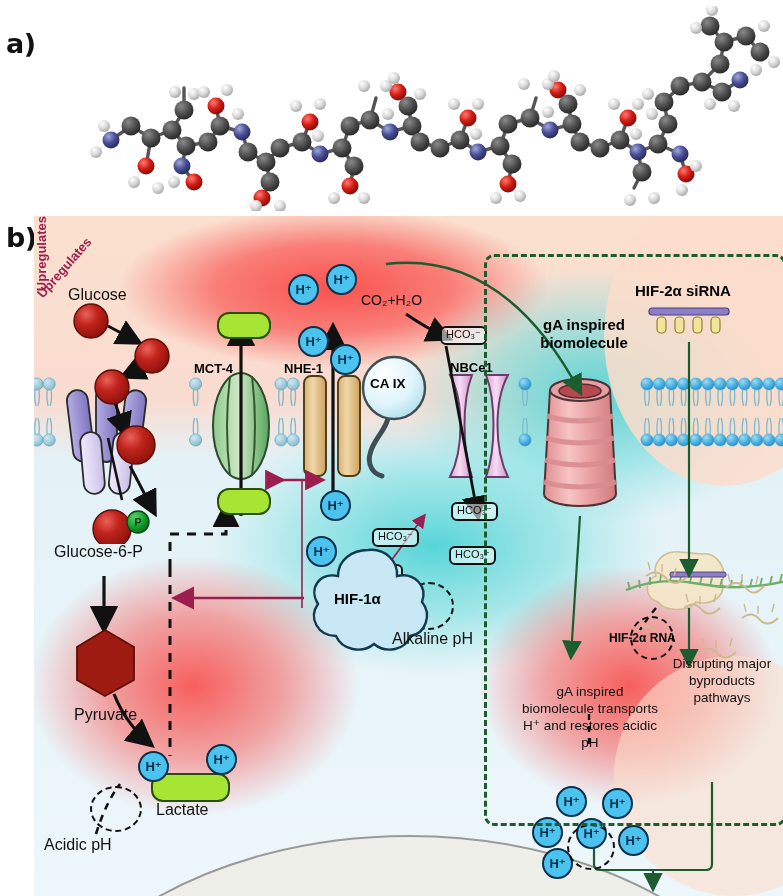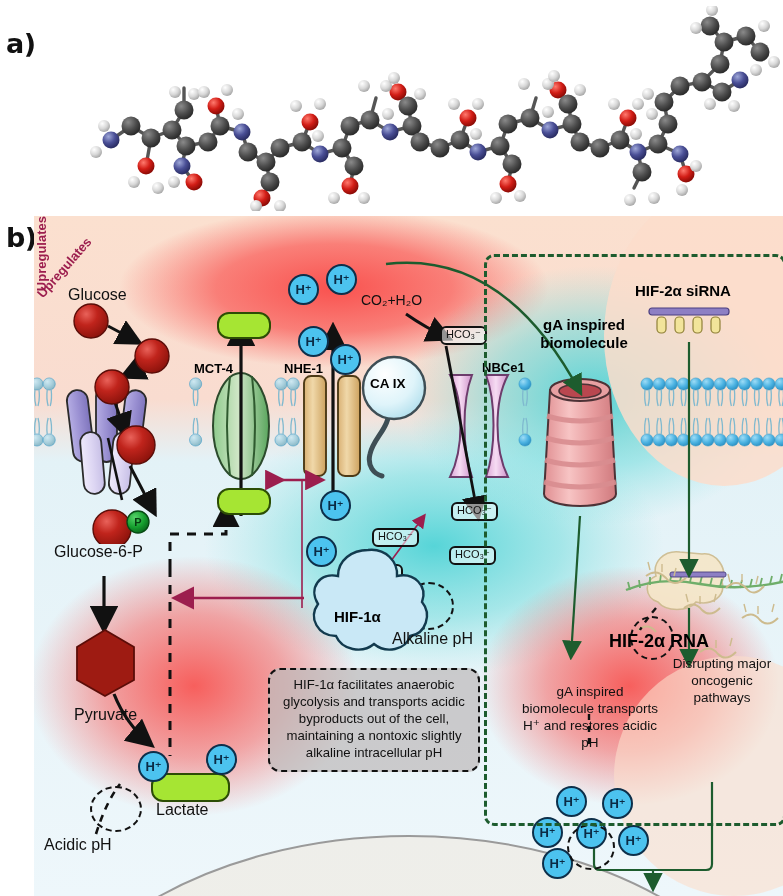--- a/index.html
+++ b/index.html
@@ -673,63 +673,62 @@
     <div class="dashcirc" style="left:56px;top:570px;width:48px;height:42px;"></div>
     <div class="dashcirc" style="left:533px;top:608px;width:44px;height:42px;"></div>
     <div class="dashcirc" style="left:596px;top:400px;width:40px;height:40px;"></div>
 
     <svg class="abs" style="left:268px;top:330px" width="136" height="110">
       <path d="M66 4 C84 2 96 16 95 30 C112 26 126 40 120 56
                C130 68 124 88 108 90 C104 104 84 108 72 98
                C60 108 40 104 34 90 C16 90 6 72 16 58
                C6 42 18 26 36 30 C36 14 50 4 66 4 Z" fill="#c9e8f6" stroke="#123a4e" stroke-width="2.4"></path>
     </svg>
-    <div class="tlabel" style="left:300px;top:392px;font-size:15px;text-align:center;">HIF-1α</div>
+    <div class="tlabel" style="left:300px;top:374px;font-size:15px;text-align:center;">HIF-1α</div>
 
     <div class="plainlabel" style="left:34px;top:70px;">Glucose</div>
     <div class="plainlabel" style="left:20px;top:327px;">Glucose-6-P</div>
     <div class="plainlabel" style="left:40px;top:490px;">Pyruvate</div>
     <div class="plainlabel" style="left:122px;top:585px;">Lactate</div>
     <div class="plainlabel" style="left:10px;top:620px;">Acidic pH</div>
 
     <div class="tlabel" style="left:160px;top:145px;">MCT-4</div>
     <div class="tlabel" style="left:250px;top:145px;">NHE-1</div>
-    <div class="tlabel" style="left:448px;top:144px;">NBCe1</div>
+    <div class="tlabel" style="left:416px;top:144px;">NBCe1</div>
 
     <div class="plainlabel" style="left:327px;top:76px;font-size:14px;text-align:right;">CO₂+H₂O</div>
     <div class="plainlabel" style="left:358px;top:414px;">Alkaline pH</div>
 
     <div class="upreg" style="left:244px;top:268px;width:16px;
          writing-mode:vertical-rl;transform:rotate(180deg);transform-origin:center;">Upregulates</div>
     <div class="upreg" style="left:307px;top:286px;transform:rotate(-49deg);transform-origin:left top;">Upregulates</div>
 
-    <div class="infobox" style="left:234px;top:452px;width:212px;height:104px;">HIF-1α facilitates anaerobic glycolysis and transports acidic byproducts out of the cell, maintaining a nontoxic slightly alkaline intracellular pH</div>
 
     <div class="combo-box" style="left:450px;top:38px;width:296px;height:566px;"></div>
 
     <div class="tlabel ctr" style="left:495px;top:100px;font-size:15px;width:110px;white-space:normal;">
       <span>gA inspired</span><br>
       <span>biomolecule</span>
     </div>
     <div class="tlabel" style="left:601px;top:66px;font-size:15px;">HIF-2α siRNA</div>
-    <div class="tlabel" style="left:575px;top:415px;font-size:18px;">HIF-2α RNA</div>
+    <div class="tlabel" style="left:575px;top:415px;font-size:12px;">HIF-2α RNA</div>
 
     <div class="plainlabel ctr" style="left:468px;top:660px;width:0;"></div>
 
     <div style="position:absolute;left:468px;top:468px;width:176px;text-align:center;
                 font-size:13.5px;color:#111;line-height:1.25;">
       <span>gA inspired</span><br>
       <span>biomolecule transports</span><br>
       <span>H⁺ and restores acidic</span><br>
       <span>pH</span>
     </div>
 
     <div style="position:absolute;left:622px;top:440px;width:132px;text-align:center;
                 font-size:13.5px;color:#111;line-height:1.25;">
       <span>Disrupting major</span><br>
-      <span>oncogenic</span><br>
+      <span>byproducts</span><br>
       <span>pathways</span>
     </div>
 
     <div class="celldeath" style="left:560px;top:676px;">Cell Death</div>
 
   </div>
 </div>
 
 </body></html>

